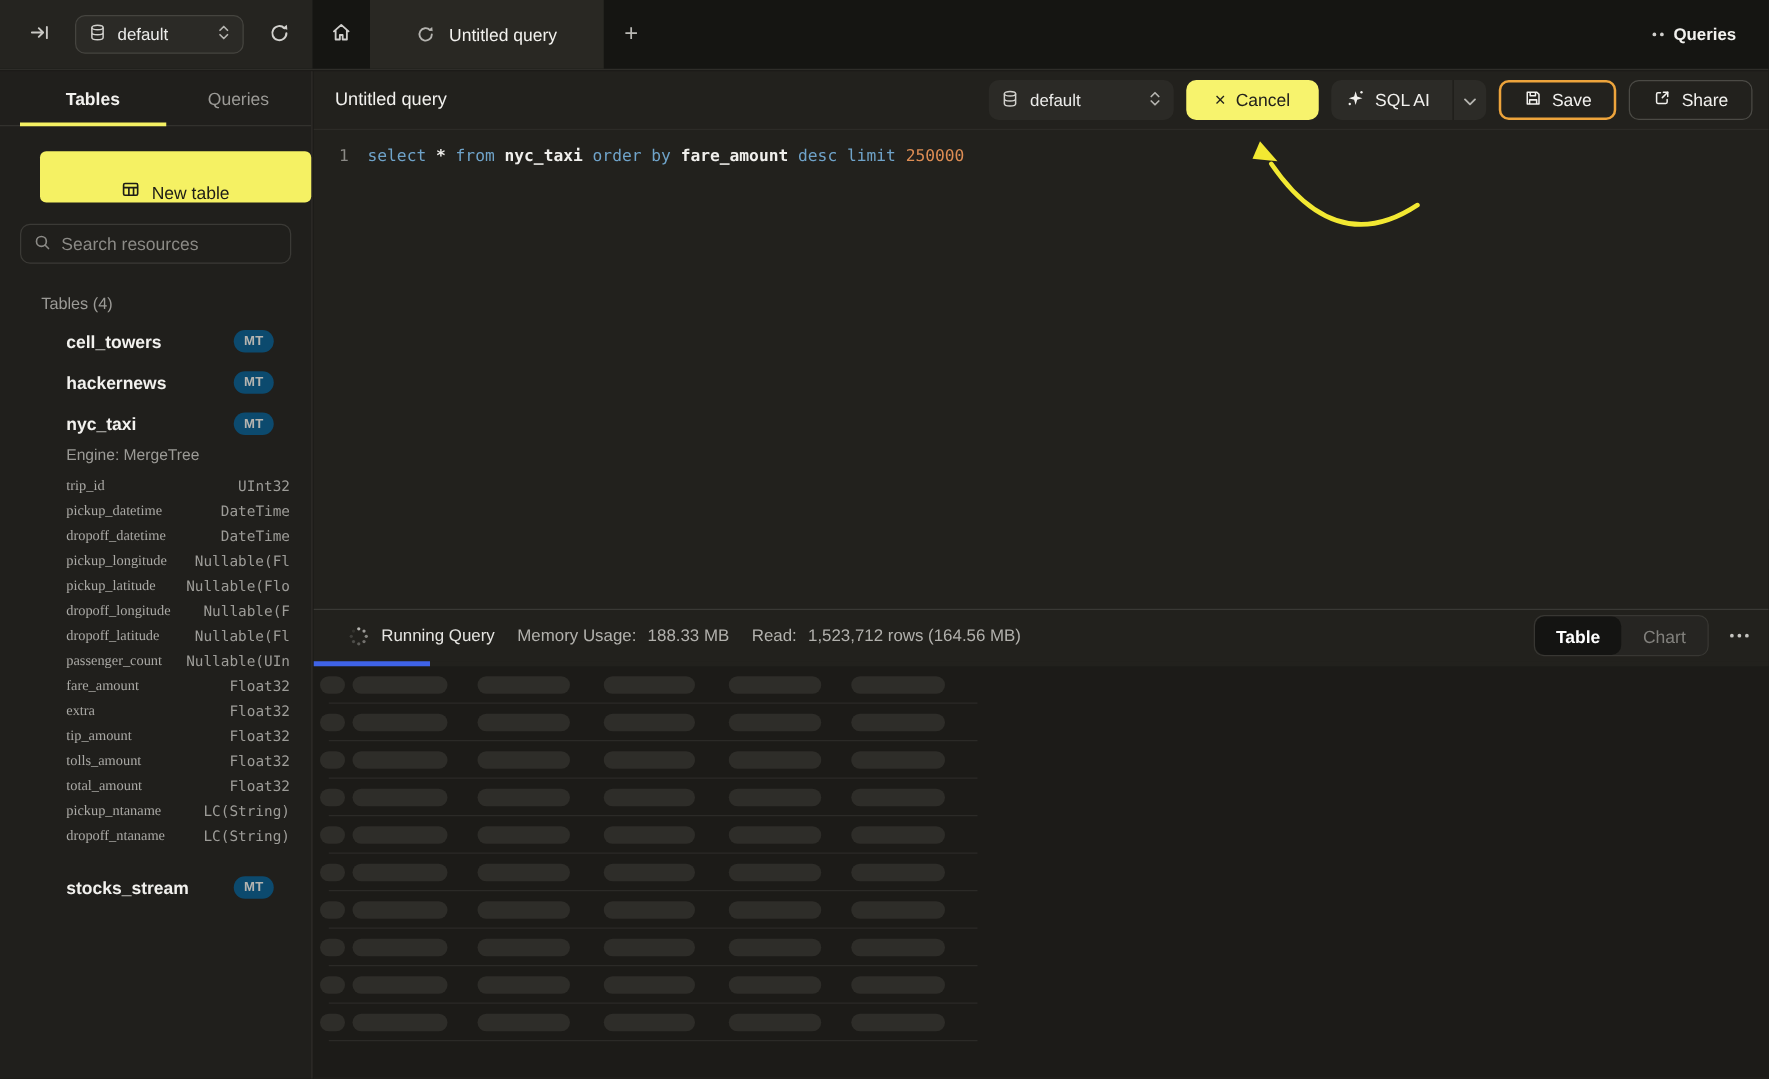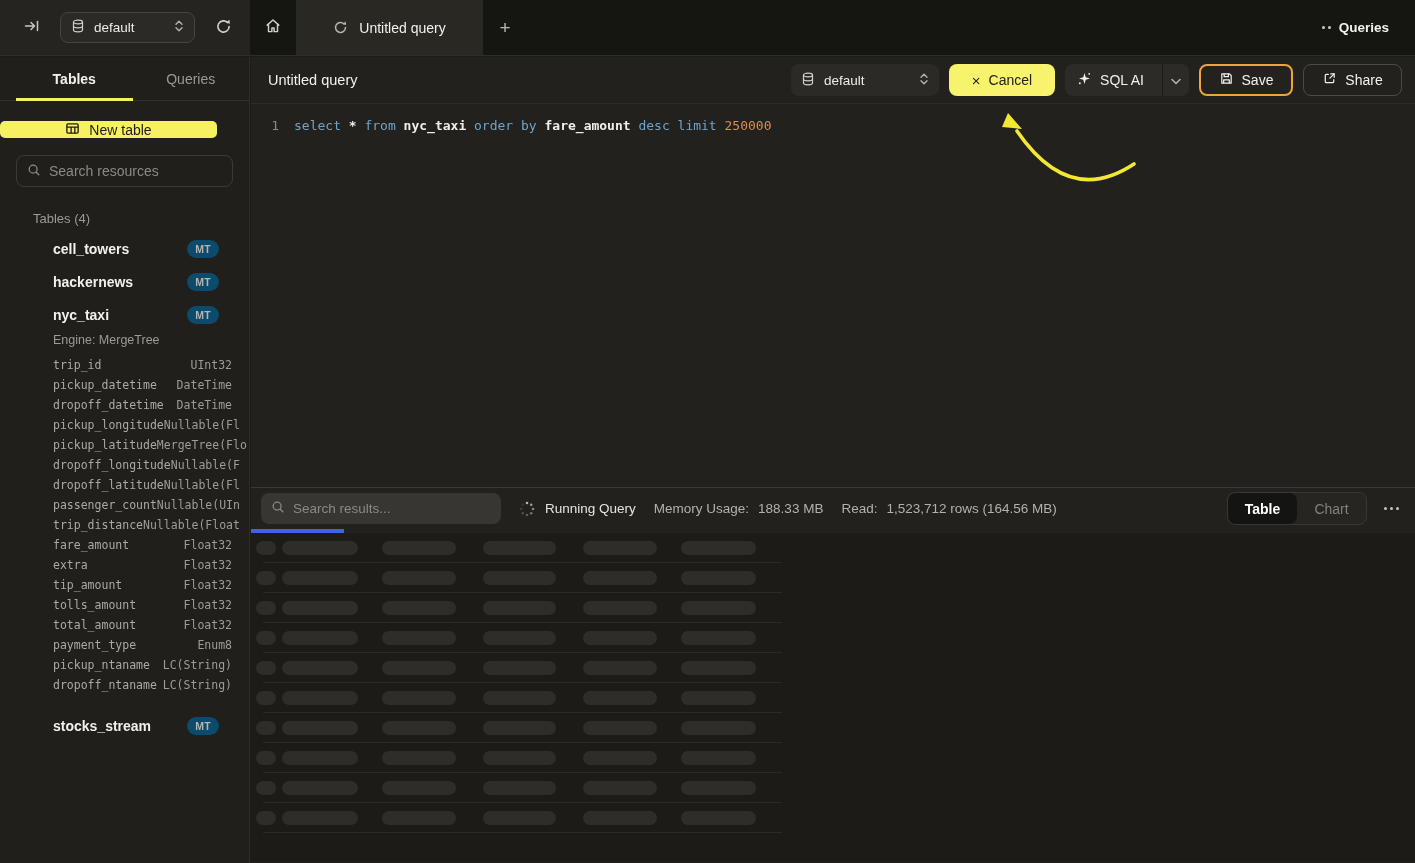--- a/index.html
+++ b/index.html
@@ -24,33 +24,33 @@
   .queries-link { margin-left:auto; display:flex; align-items:center; gap:8px; background:none; border:none; color:#f2f1ee; font-size:13.5px; font-weight:600; padding:0 26px 0 0; cursor:pointer; }
   .dot2 { display:flex; gap:3px; }
   .dot2 i { width:3px; height:3px; border-radius:50%; background:#cfcecb; }
 
   
   .sidebar { position:absolute; top:57px; left:0; width:250px; height:806px; background:#201f1c; border-right:1px solid #2e2d29; }
   .side-tabs { display:flex; height:44px; border-bottom:1px solid #32312d; }
   .side-tab { flex:1; background:none; border:none; color:#9b9a96; font-size:14px; cursor:pointer; position:relative; font-family:inherit; }
   .side-tab.active { color:#f2f1ee; font-weight:600;margin-left:16px; }
   .side-tab.active::after { content:""; position:absolute; left:0; right:0; bottom:-1px; height:3px; background:#f5f163; }
-  .new-table-btn { margin:20px 16px 0 0; width:217px; height:17px; background:#f5f163; color:#1d1c17; border:none; border-radius:5px; font-size:14px; font-family:inherit; display:flex; align-items:center; justify-content:center; gap:9px; cursor:pointer; }
+  .new-table-btn { margin:20px 16px 0 32px; width:217px; height:41px; background:#f5f163; color:#1d1c17; border:none; border-radius:5px; font-size:14px; font-family:inherit; display:flex; align-items:flex-end; justify-content:center; gap:9px; cursor:pointer; }
   .search-box { margin:17px 16px 0 16px; width:217px; height:32px; border:1px solid #3b3a36; border-radius:8px; display:flex; align-items:center; gap:8px; padding:0 10px; }
   .search-box input { background:transparent; border:none; outline:none; color:#d7d6d2; font-size:14px; width:100%; font-family:inherit; }
   .search-box input::placeholder { color:#8b8a86; }
   .section-label { margin:24px 0 0 33px; color:#9b9a96; font-size:13px; }
   .tables-list { margin-top:6px;margin-left:20px; }
   .table-row { display:flex; align-items:center; justify-content:space-between; padding:0 30px 0 33px; height:33px; cursor:pointer; }
   .table-name { font-size:14px; font-weight:600; color:#f2f1ee; }
   .mt-badge { background:#0c4a6e; color:#b5b4b0; font-size:10.5px; font-weight:600; border-radius:10px; padding:3px 8px; letter-spacing:.3px; }
   .engine-line { padding:2px 0 8px 33px; color:#9b9a96; font-size:12.5px; }
   .columns { padding-bottom:14px; }
   .col-row { display:flex; justify-content:space-between; padding:0 17px 0 33px; height:20px; align-items:center; font-family:"DejaVu Sans Mono", monospace; font-size:11.5px; }
-  .col-name { color:#aaa9a5; }
+  .col-name { color:#aaa9a5;font-family:Liberation Serif, serif; }
   .col-type { color:#9d9c98; }
 
   
   .main { position:absolute; top:57px; left:251px; width:1164px; height:806px; background:#22211d; }
   .query-header { height:47px; display:flex; align-items:center; padding:0 13px 0 17px; border-bottom:1px solid #2c2b27; gap:10px; }
   .qh-title { font-size:14.5px; color:#f2f1ee; }
   .qh-right { margin-left:auto; display:flex; align-items:center; gap:10px; }
   .query-header .select-chip { width:148px; height:32px; }
   .btn { height:32px; border-radius:8px; font-size:14px; font-family:inherit; display:flex; align-items:center; justify-content:center; gap:8px; cursor:pointer; border:none; }
   .btn-cancel { background:#f7f36d; color:#22211c; width:106px; }
@@ -211,61 +211,53 @@
         <div class="col-row">
           <span class="col-name">dropoff_datetime</span>
           <span class="col-type">DateTime</span>
         </div>
         <div class="col-row">
           <span class="col-name">pickup_longitude</span>
           <span class="col-type">Nullable(Fl</span>
         </div>
         <div class="col-row">
           <span class="col-name">pickup_latitude</span>
-          <span class="col-type">MergeTree(Flo</span>
+          <span class="col-type">Nullable(Flo</span>
         </div>
         <div class="col-row">
           <span class="col-name">dropoff_longitude</span>
           <span class="col-type">Nullable(F</span>
         </div>
         <div class="col-row">
           <span class="col-name">dropoff_latitude</span>
           <span class="col-type">Nullable(Fl</span>
         </div>
         <div class="col-row">
           <span class="col-name">passenger_count</span>
           <span class="col-type">Nullable(UIn</span>
         </div>
         <div class="col-row">
-          <span class="col-name">trip_distance</span>
-          <span class="col-type">Nullable(Float</span>
-        </div>
-        <div class="col-row">
           <span class="col-name">fare_amount</span>
           <span class="col-type">Float32</span>
         </div>
         <div class="col-row">
           <span class="col-name">extra</span>
           <span class="col-type">Float32</span>
         </div>
         <div class="col-row">
           <span class="col-name">tip_amount</span>
           <span class="col-type">Float32</span>
         </div>
         <div class="col-row">
           <span class="col-name">tolls_amount</span>
           <span class="col-type">Float32</span>
         </div>
         <div class="col-row">
           <span class="col-name">total_amount</span>
           <span class="col-type">Float32</span>
-        </div>
-        <div class="col-row">
-          <span class="col-name">payment_type</span>
-          <span class="col-type">Enum8</span>
         </div>
         <div class="col-row">
           <span class="col-name">pickup_ntaname</span>
           <span class="col-type">LC(String)</span>
         </div>
         <div class="col-row">
           <span class="col-name">dropoff_ntaname</span>
           <span class="col-type">LC(String)</span>
         </div>
       </div>
@@ -341,29 +333,20 @@
   </div>
 
   <div class="editor">
     <div class="code-line">
       <span class="line-no">1</span>
       <span class="code"><span class="tok-keyword">select</span><span class="tok-plain"> </span><span class="tok-ident">*</span><span class="tok-plain"> </span><span class="tok-keyword">from</span><span class="tok-plain"> </span><span class="tok-ident">nyc_taxi</span><span class="tok-plain"> </span><span class="tok-keyword">order</span><span class="tok-plain"> </span><span class="tok-keyword">by</span><span class="tok-plain"> </span><span class="tok-ident">fare_amount</span><span class="tok-plain"> </span><span class="tok-keyword">desc</span><span class="tok-plain"> </span><span class="tok-keyword">limit</span><span class="tok-plain"> </span><span class="tok-number">250000</span></span>
     </div>
   </div>
 
   <div class="results-toolbar">
-    <div class="results-search">
-      <span>
-        <svg width="14" height="14" viewBox="0 0 16 16">
-            <circle cx="7" cy="7" r="4.5" fill="none" stroke="#8b8a86" stroke-width="1.5"></circle>
-            <path d="m10.5 10.5 3 3" stroke="#8b8a86" stroke-width="1.5" stroke-linecap="round"></path>
-          </svg>
-      </span>
-      <input type="text" placeholder="Search results..." style="">
-    </div>
     <span class="spinner">
       <svg width="16" height="16" viewBox="0 0 16 16">
         <g fill="#b4b3af">
             <circle cx="8" cy="2" r="1.3" opacity="1"></circle>
             <circle cx="12.2" cy="3.8" r="1.3" opacity=".85"></circle>
             <circle cx="14" cy="8" r="1.3" opacity=".7"></circle>
             <circle cx="12.2" cy="12.2" r="1.3" opacity=".55"></circle>
             <circle cx="8" cy="14" r="1.3" opacity=".4"></circle>
             <circle cx="3.8" cy="12.2" r="1.3" opacity=".3"></circle>
             <circle cx="2" cy="8" r="1.3" opacity=".2"></circle>

